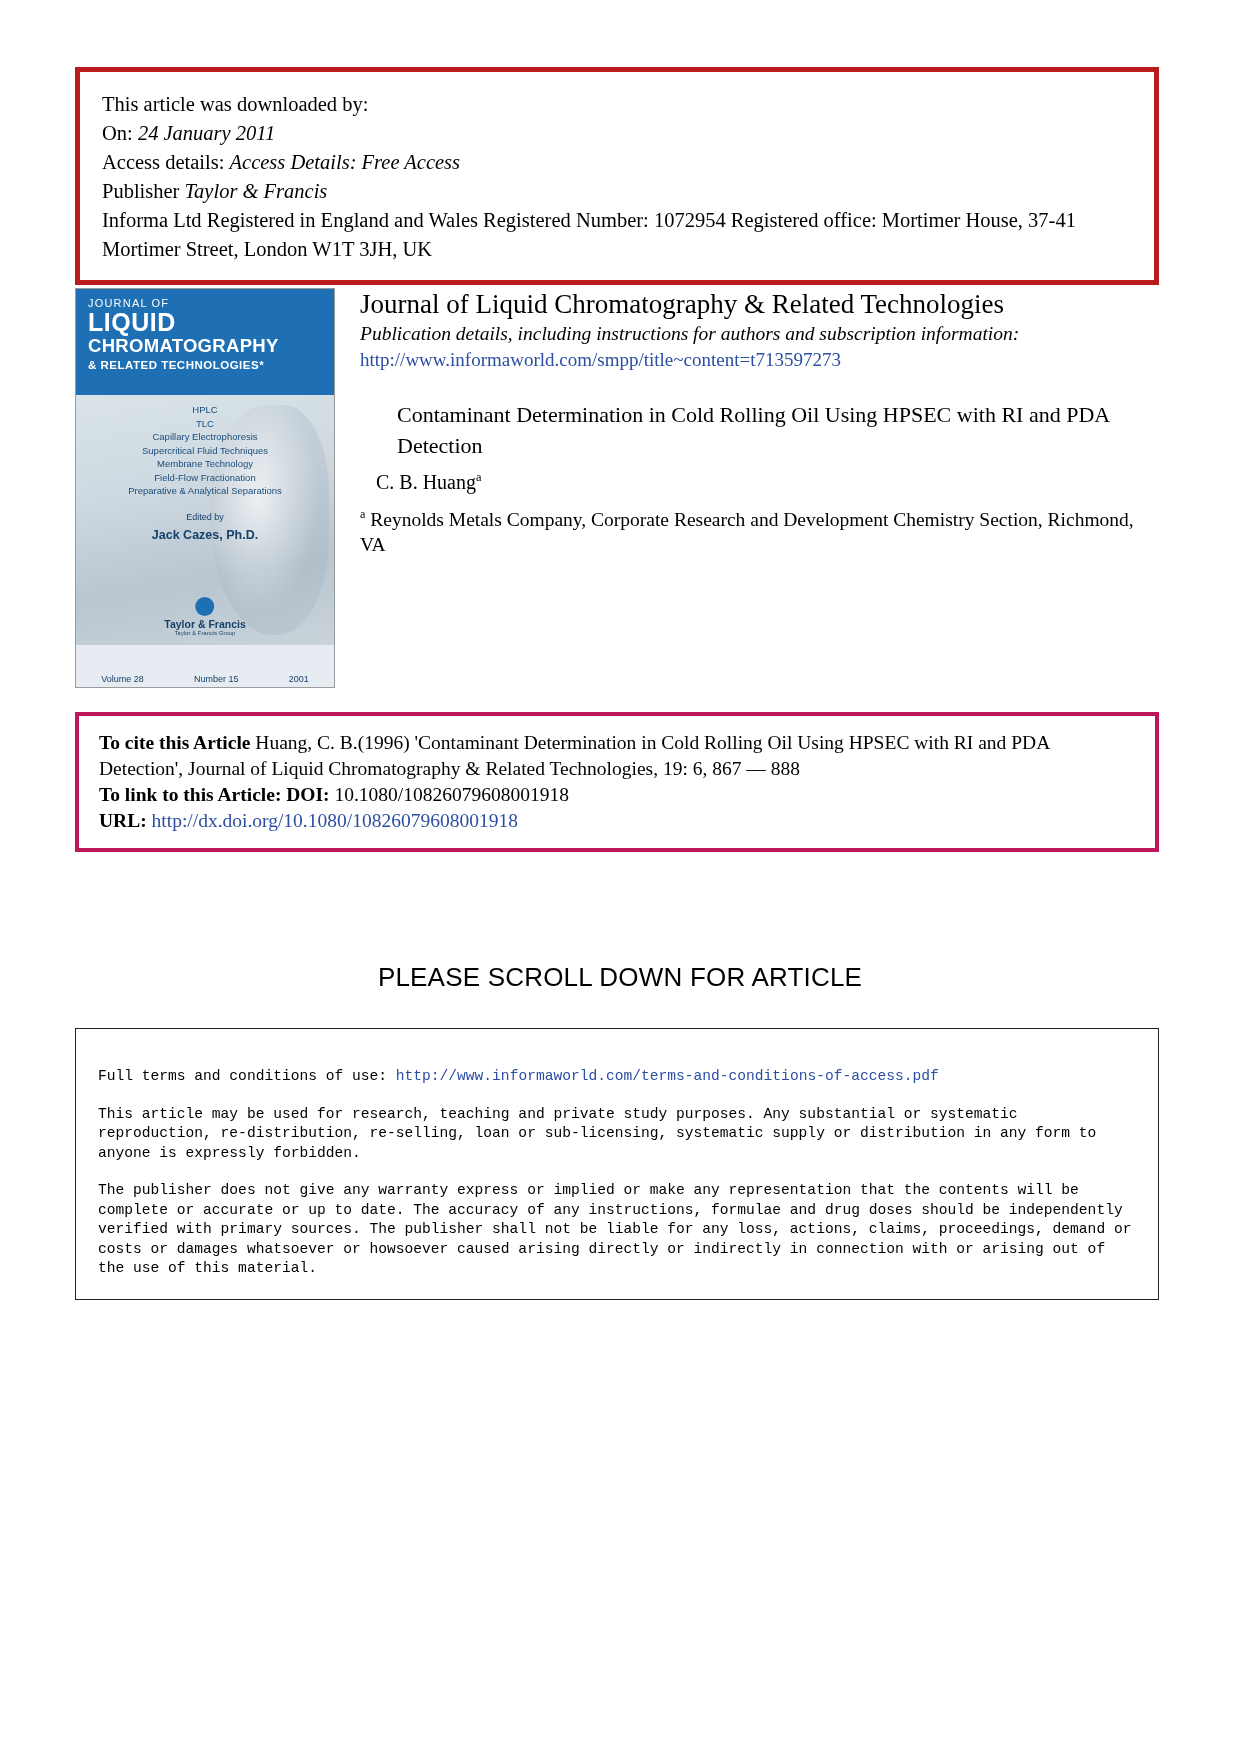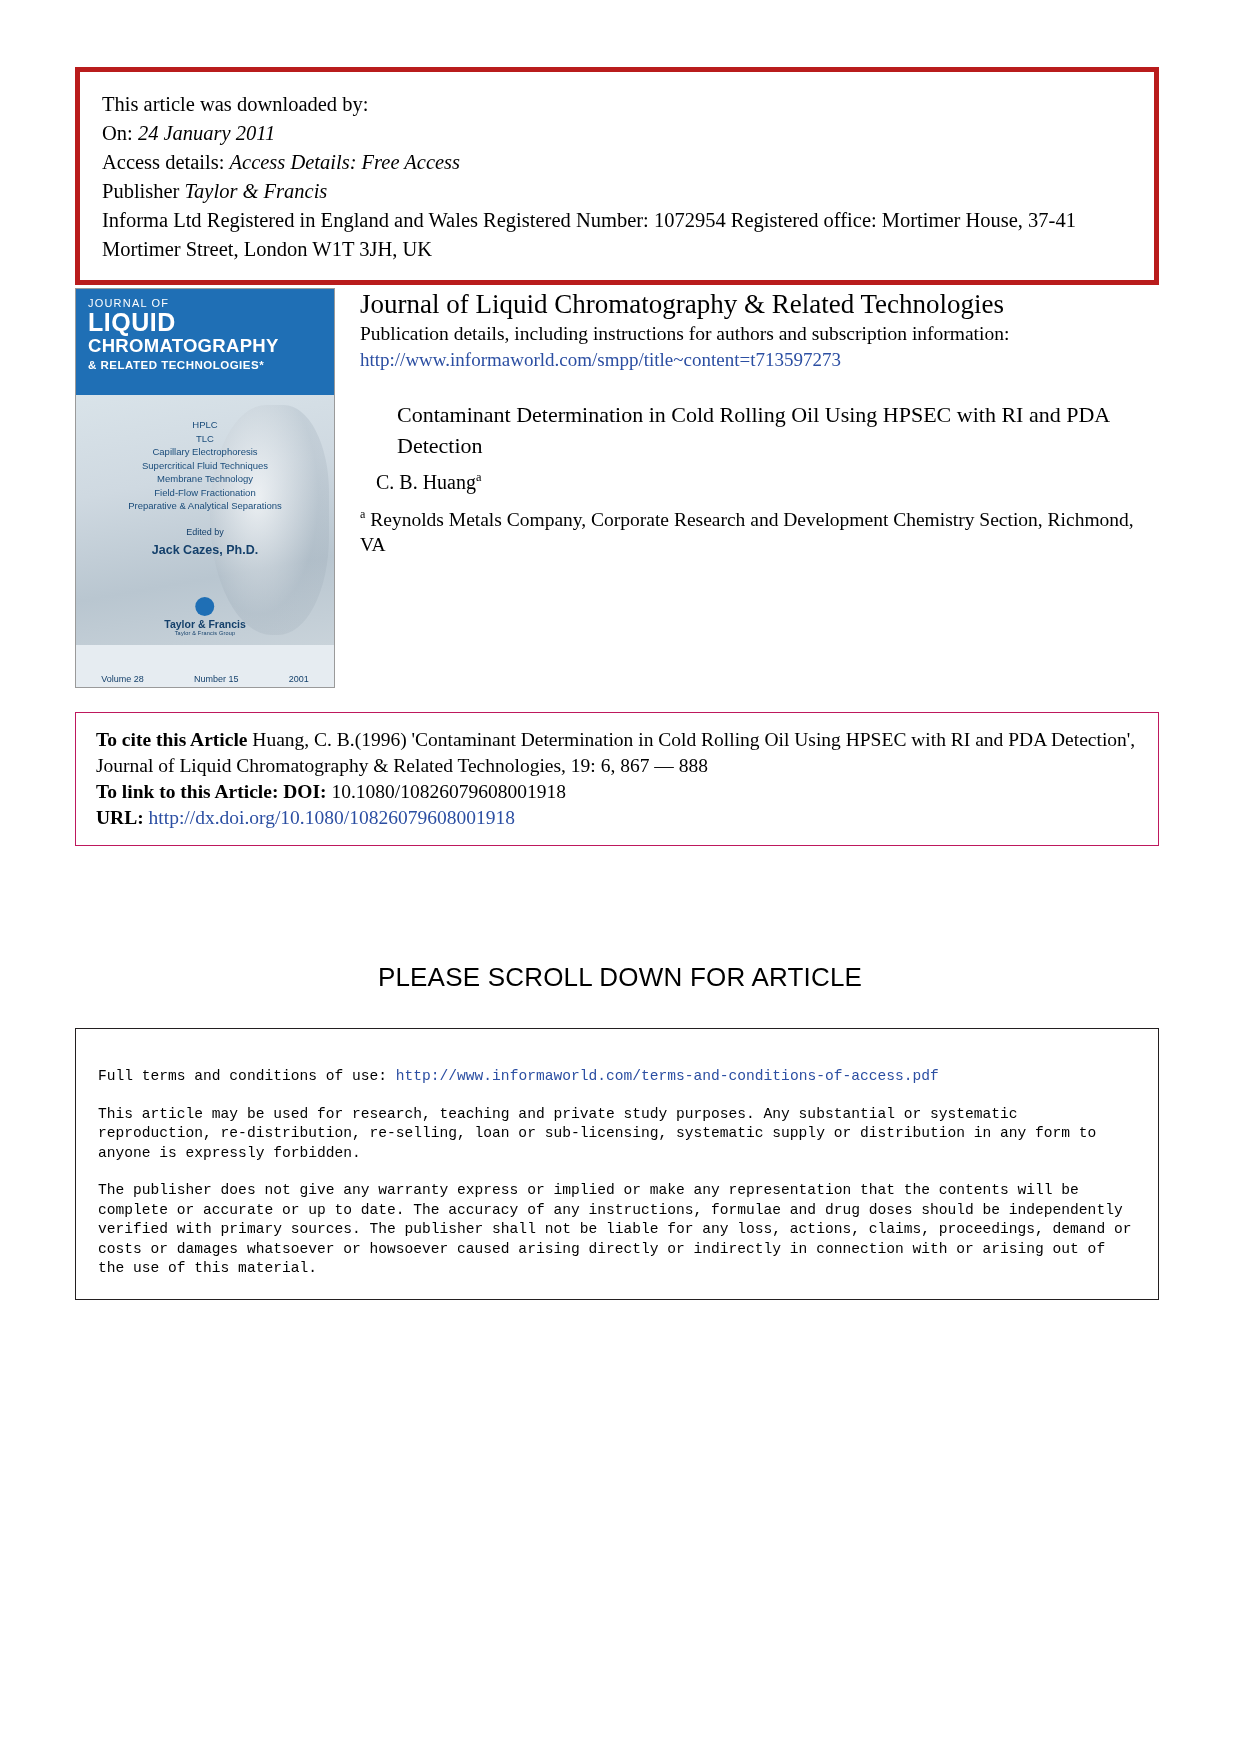--- a/index.html
+++ b/index.html
@@ -85,21 +85,21 @@
     background: radial-gradient(ellipse at 40% 40%, rgba(255,255,255,.65), rgba(150,165,178,.25) 60%, rgba(120,135,148,.1) 100%);
     border-radius: 50% 40% 45% 55%;
   }
   .cover-toc {
     position: relative;
     text-align: center;
     font-family: "Liberation Sans", sans-serif;
     color: #1a4c7a;
     font-size: 9.5px;
     line-height: 13.5px;
-    padding-top: 23px;
+    padding-top: 8px;
     z-index: 2;
   }
   .cover-ed {
     position: relative;
     text-align: center;
     font-family: "Liberation Sans", sans-serif;
     color: #14406b;
     font-size: 9px;
     margin-top: 14px;
     z-index: 2;
@@ -147,20 +147,21 @@
     width: 799px;
   }
   .j-title {
     font-size: 27px;
     line-height: 32px;
     margin: 0 0 1px 0;
   }
   .j-sub {
     font-size: 19.5px;
     line-height: 26px;
+    font-style: italic;
   }
   .j-link {
     font-size: 19px;
     color: #2b4ea2;
     line-height: 26px;
     text-decoration: none;
     word-break: break-all;
   }
   .a-title {
     font-size: 22px;
@@ -180,21 +181,21 @@
     margin-top: 5px;
   }
   sup { font-size: 0.62em; vertical-align: super; }
 
   
   .cite-box {
     position: absolute;
     left: 75px;
     top: 712px;
     width: 1084px;
-    border: 1px solid #be185d;
+    border: 4px solid #be185d;
     box-sizing: border-box;
     padding: 14px 20px 14px 20px;
   }
   .cite-line {
     font-size: 19.5px;
     line-height: 26px;
   }
   .bold { font-weight: bold; }
   .cite-link { color: #2b4ea2; text-decoration: none; }
 

